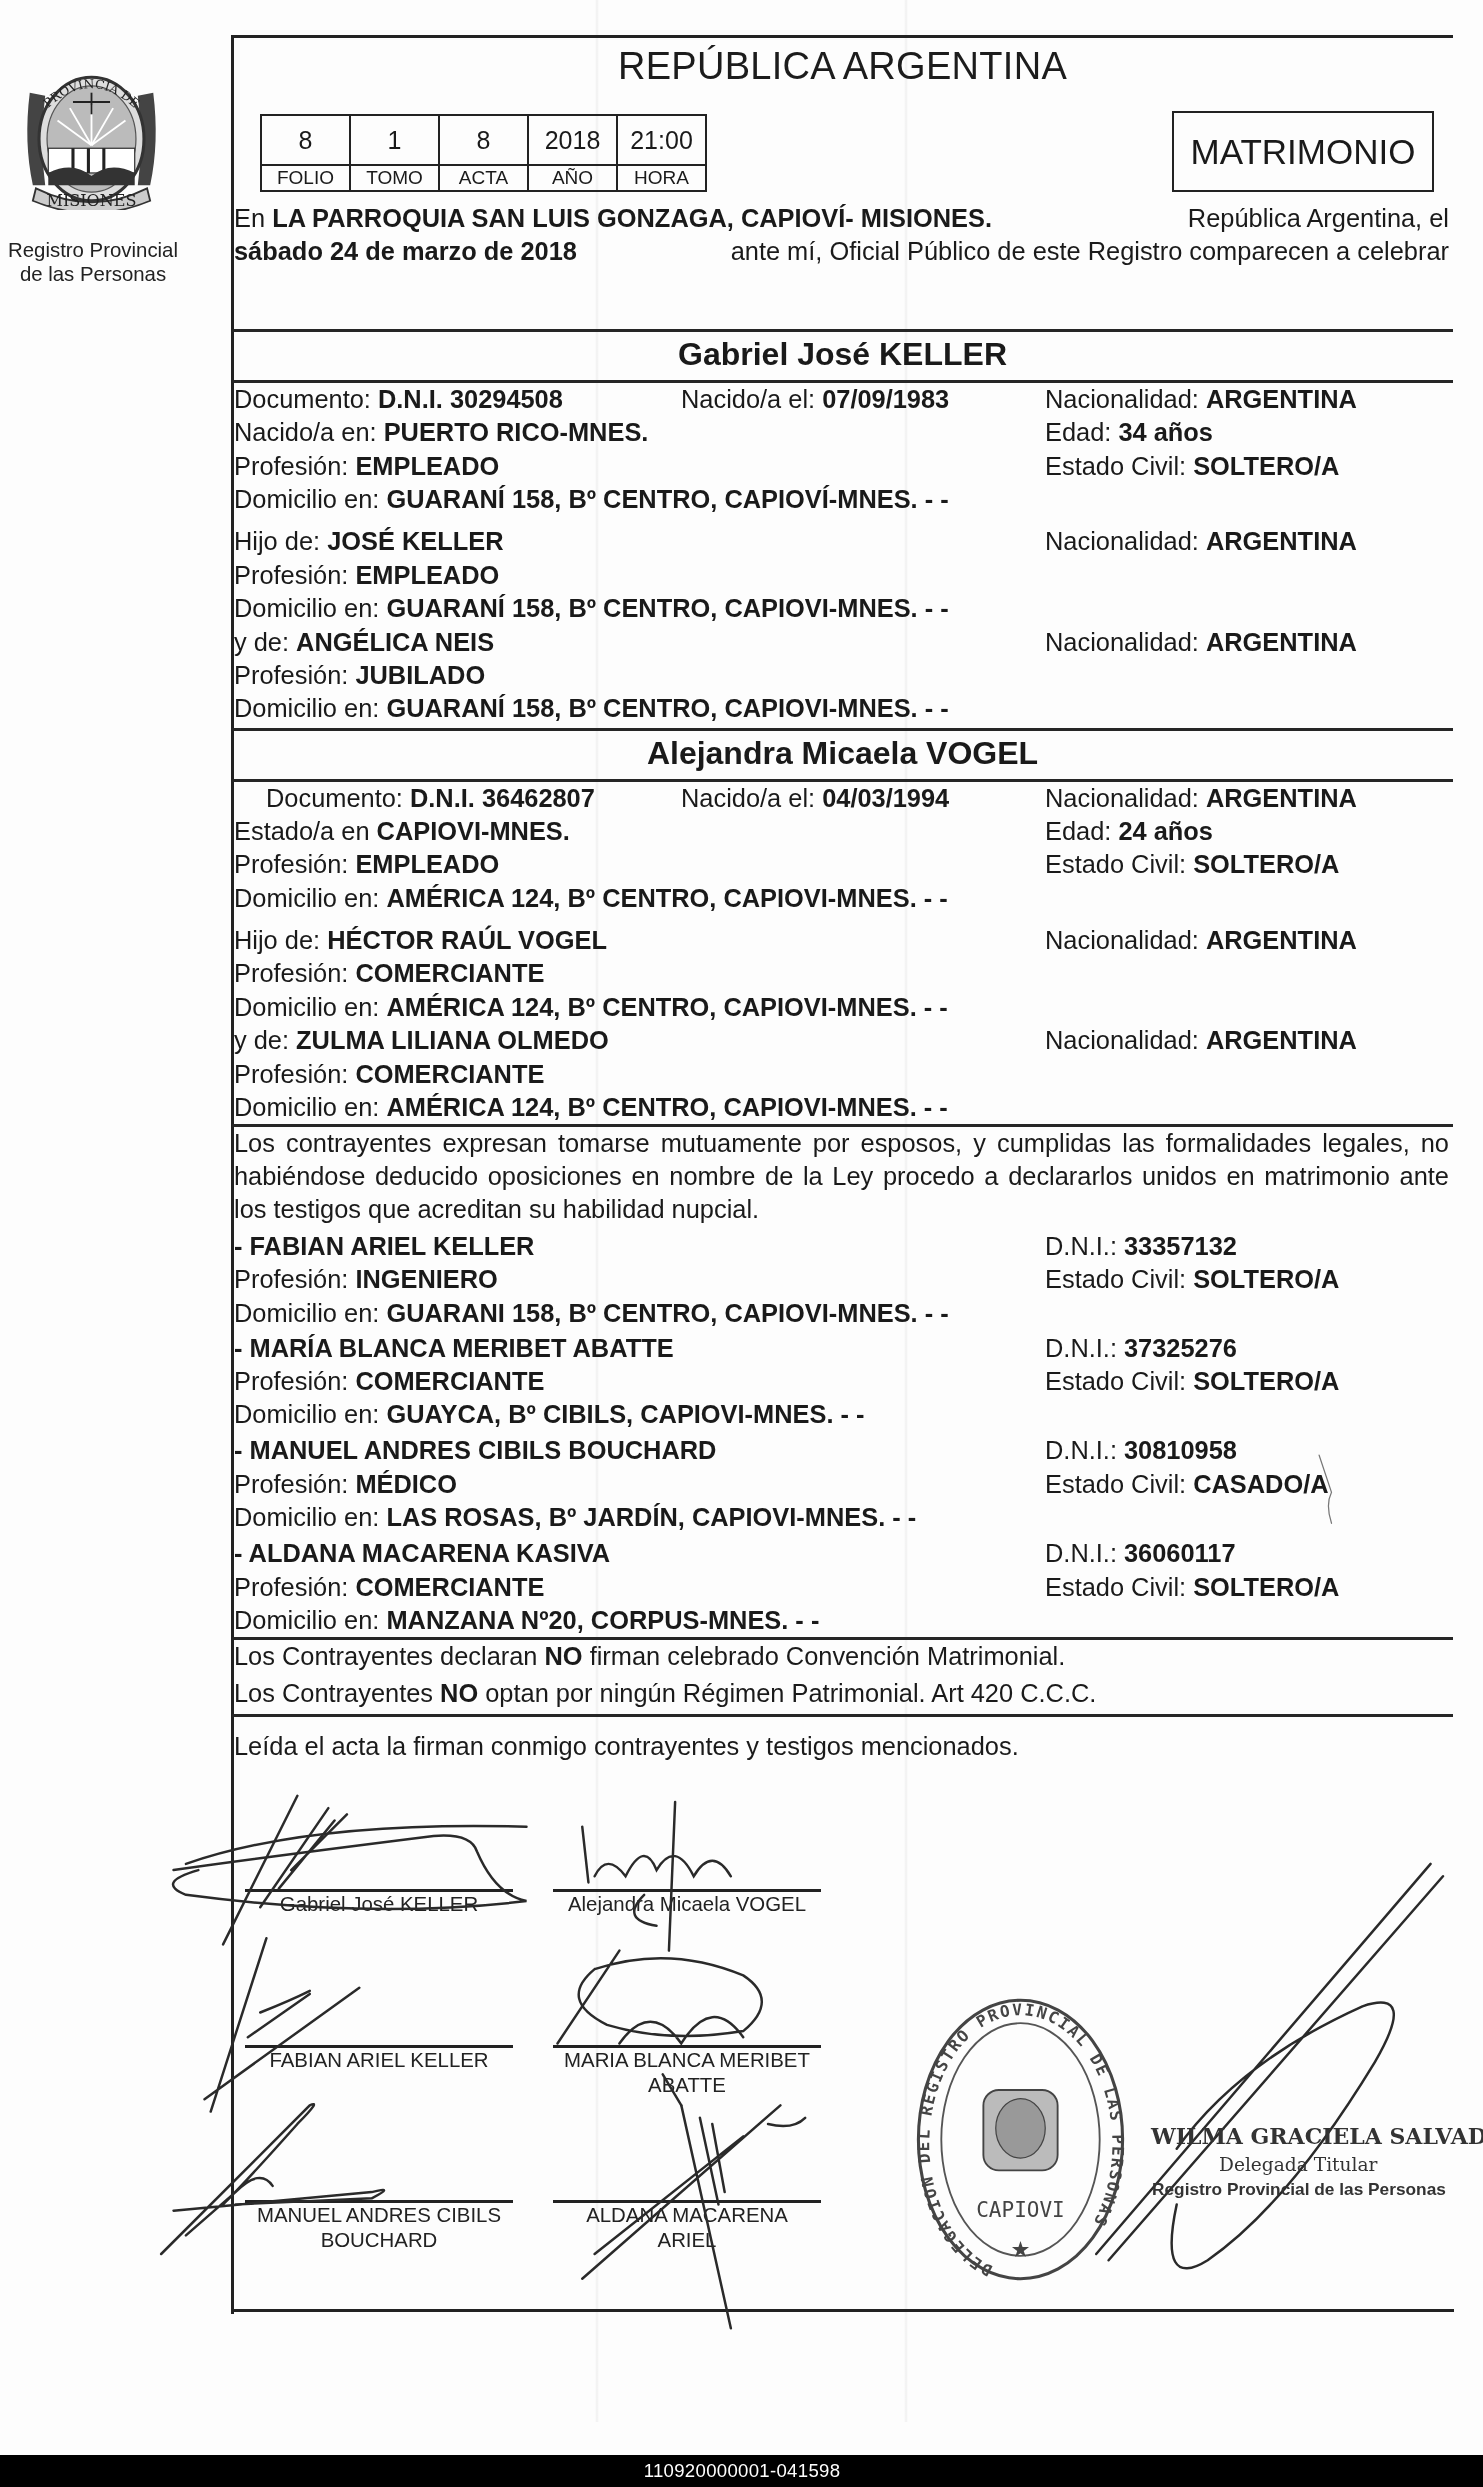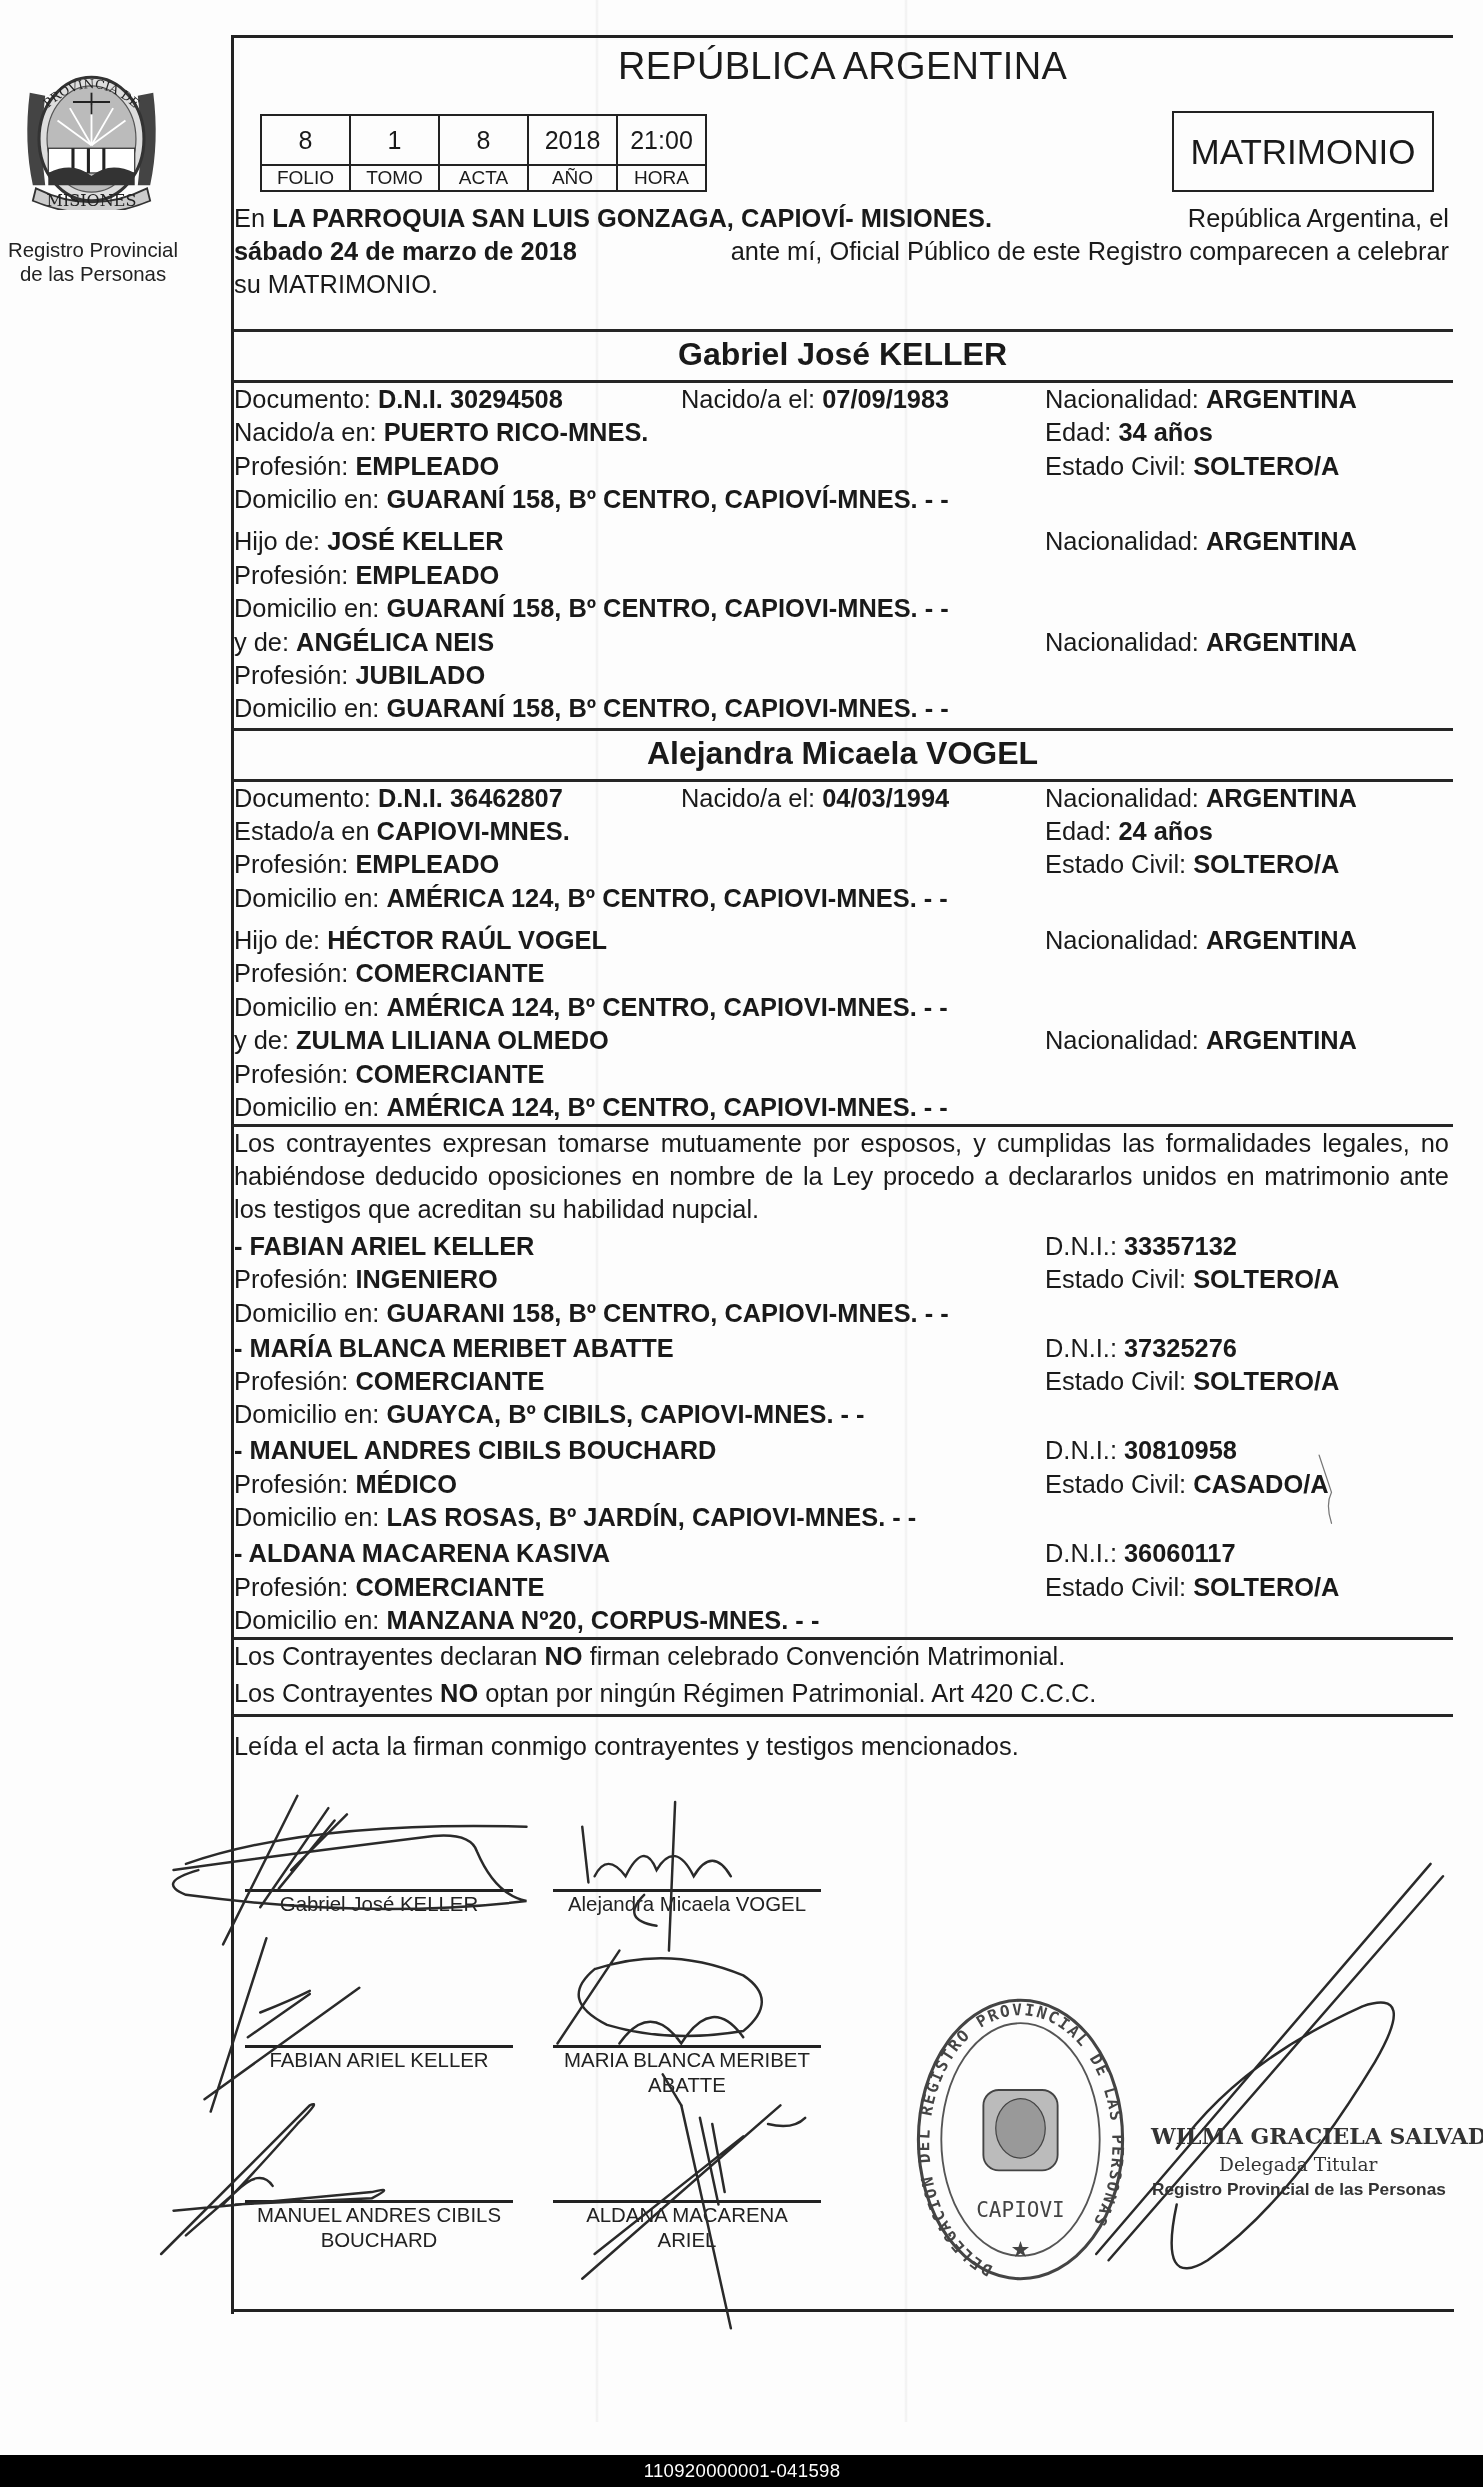--- a/index.html
+++ b/index.html
@@ -114,21 +114,20 @@
 
 <div class="para" style="top:202px;">
   <div style="display:flex; justify-content:space-between;">
     <span><span>En </span><span class="b">LA PARROQUIA SAN LUIS GONZAGA, CAPIOVÍ- MISIONES.</span></span>
       <span> República Argentina, el</span>
   </div>
   <div style="display:flex; justify-content:space-between;">
     <span class="b">sábado 24 de marzo de 2018</span>
       <span style="white-space:pre;"> ante mí, Oficial Público de este Registro comparecen a celebrar</span>
   </div>
-  <div>su MATRIMONIO.</div>
 </div>
 
 <div class="rule" style="top:329px;"></div>
 <div class="name-head" style="top:336px;">Gabriel José KELLER</div>
 <div class="rule" style="top:380px;"></div>
 
 <div>
   <div class="line" style="top:383px;"><span>Documento: </span><span class="b">D.N.I. 30294508</span></div>
   <div class="mid" style="top:383px;"><span>Nacido/a el: </span><span class="b">07/09/1983</span></div>
   <div class="right" style="top:383px;"><span>Nacionalidad: </span><span class="b">ARGENTINA</span></div>
@@ -150,21 +149,21 @@
   <div class="right" style="top:626px;"><span>Nacionalidad: </span><span class="b">ARGENTINA</span></div>
   <div class="line" style="top:659px;"><span>Profesión: </span><span class="b">JUBILADO</span></div>
   <div class="line" style="top:692px;"><span>Domicilio en: </span><span class="b">GUARANÍ 158, Bº CENTRO, CAPIOVI-MNES. - -</span></div>
 </div>
 
 <div class="rule" style="top:728px;"></div>
 <div class="name-head" style="top:735px;">Alejandra Micaela VOGEL</div>
 <div class="rule" style="top:779px;"></div>
 
 <div>
-  <div class="line" style="top:782px;"><span>Documento: </span><span class="b">D.N.I. 36462807</span></div>
+  <div class="line" style="top:782px;padding-left:32px;"><span>Documento: </span><span class="b">D.N.I. 36462807</span></div>
   <div class="mid" style="top:782px;"><span>Nacido/a el: </span><span class="b">04/03/1994</span></div>
   <div class="right" style="top:782px;"><span>Nacionalidad: </span><span class="b">ARGENTINA</span></div>
 
   <div class="line" style="top:815px;"><span>Estado/a en </span><span class="b">CAPIOVI-MNES.</span></div>
   <div class="right" style="top:815px;"><span>Edad: </span><span class="b">24 años</span></div>
 
   <div class="line" style="top:848px;"><span>Profesión: </span><span class="b">EMPLEADO</span></div>
   <div class="right" style="top:848px;"><span>Estado Civil: </span><span class="b">SOLTERO/A</span></div>
 
   <div class="line" style="top:882px;"><span>Domicilio en: </span><span class="b">AMÉRICA 124, Bº CENTRO, CAPIOVI-MNES. - -</span></div>

